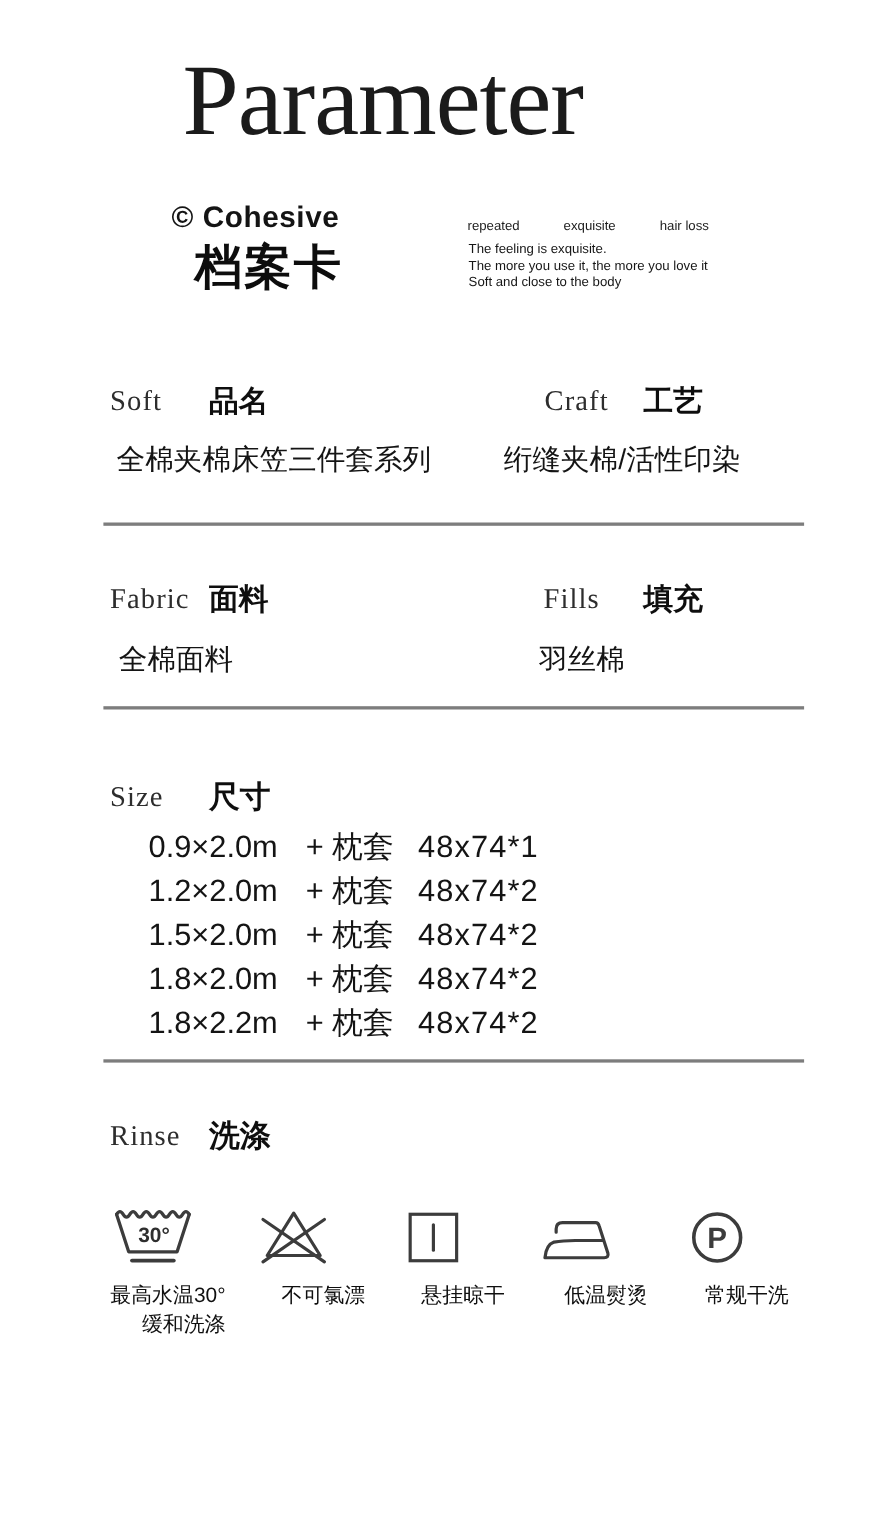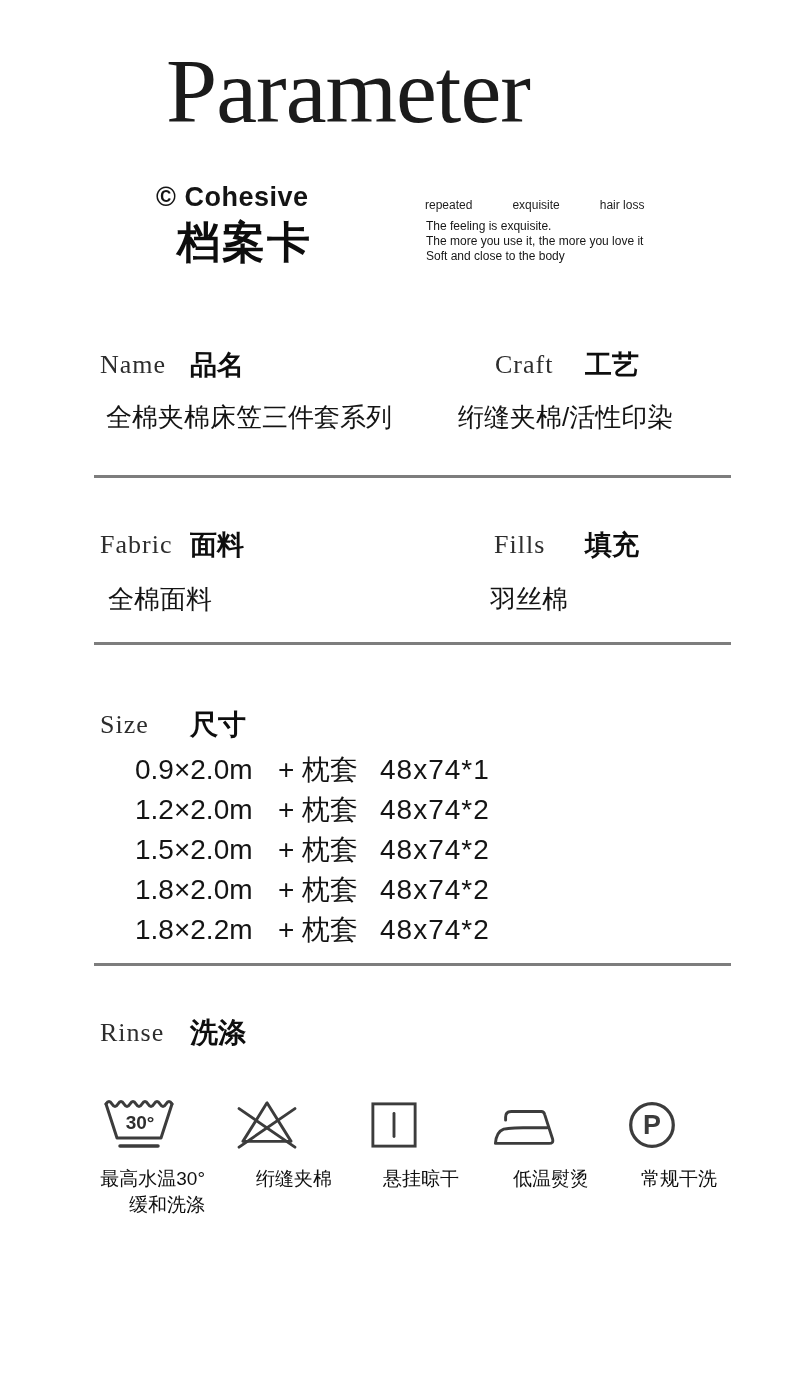--- a/index.html
+++ b/index.html
@@ -125,21 +125,21 @@
     <span>exquisite</span>
     <span>hair loss</span>
   </div>
   <div class="tagline">
     <div>The feeling is exquisite.</div>
     <div>The more you use it, the more you love it</div>
     <div>Soft and close to the body</div>
   </div>
 
   <div class="lrow row-labels-1">
-    <span class="en-label p-en1">Name</span>
+    <span class="en-label p-en1">Soft</span>
     <span class="zh-label p-zh1">品名</span>
     <span class="en-label p-en2">Craft</span>
     <span class="zh-label p-zh2">工艺</span>
   </div>
   <div class="vrow row-values-1">
     <span class="spec-value p-v1">全棉夹棉床笠三件套系列</span>
     <span class="spec-value p-v2">绗缝夹棉/活性印染</span>
   </div>
   <div class="divider divider-1"></div>
 
@@ -214,21 +214,21 @@
   </div>
 
   <div class="care-col care-c2">
     <div class="care-icon">
       <svg width="62" height="52" viewBox="0 0 64 54" fill="none" stroke="#3c3c3c" stroke-width="3" stroke-linecap="round" stroke-linejoin="round">
         <path d="M32,4 L7,44 L57,44 Z"></path>
         <path d="M3,10 L61,50"></path>
         <path d="M61,10 L3,50"></path>
       </svg>
     </div>
-    <div class="care-label">绗缝夹棉</div>
+    <div class="care-label">不可氯漂</div>
   </div>
 
   <div class="care-col care-c3">
     <div class="care-icon">
       <svg width="48" height="48" viewBox="0 0 50 50" fill="none" stroke="#3c3c3c" stroke-width="3" stroke-linejoin="miter">
         <rect x="3" y="3" width="44" height="44"></rect>
         <path d="M25,13 L25,37" stroke-linecap="round"></path>
       </svg>
     </div>
     <div class="care-label">悬挂晾干</div>

